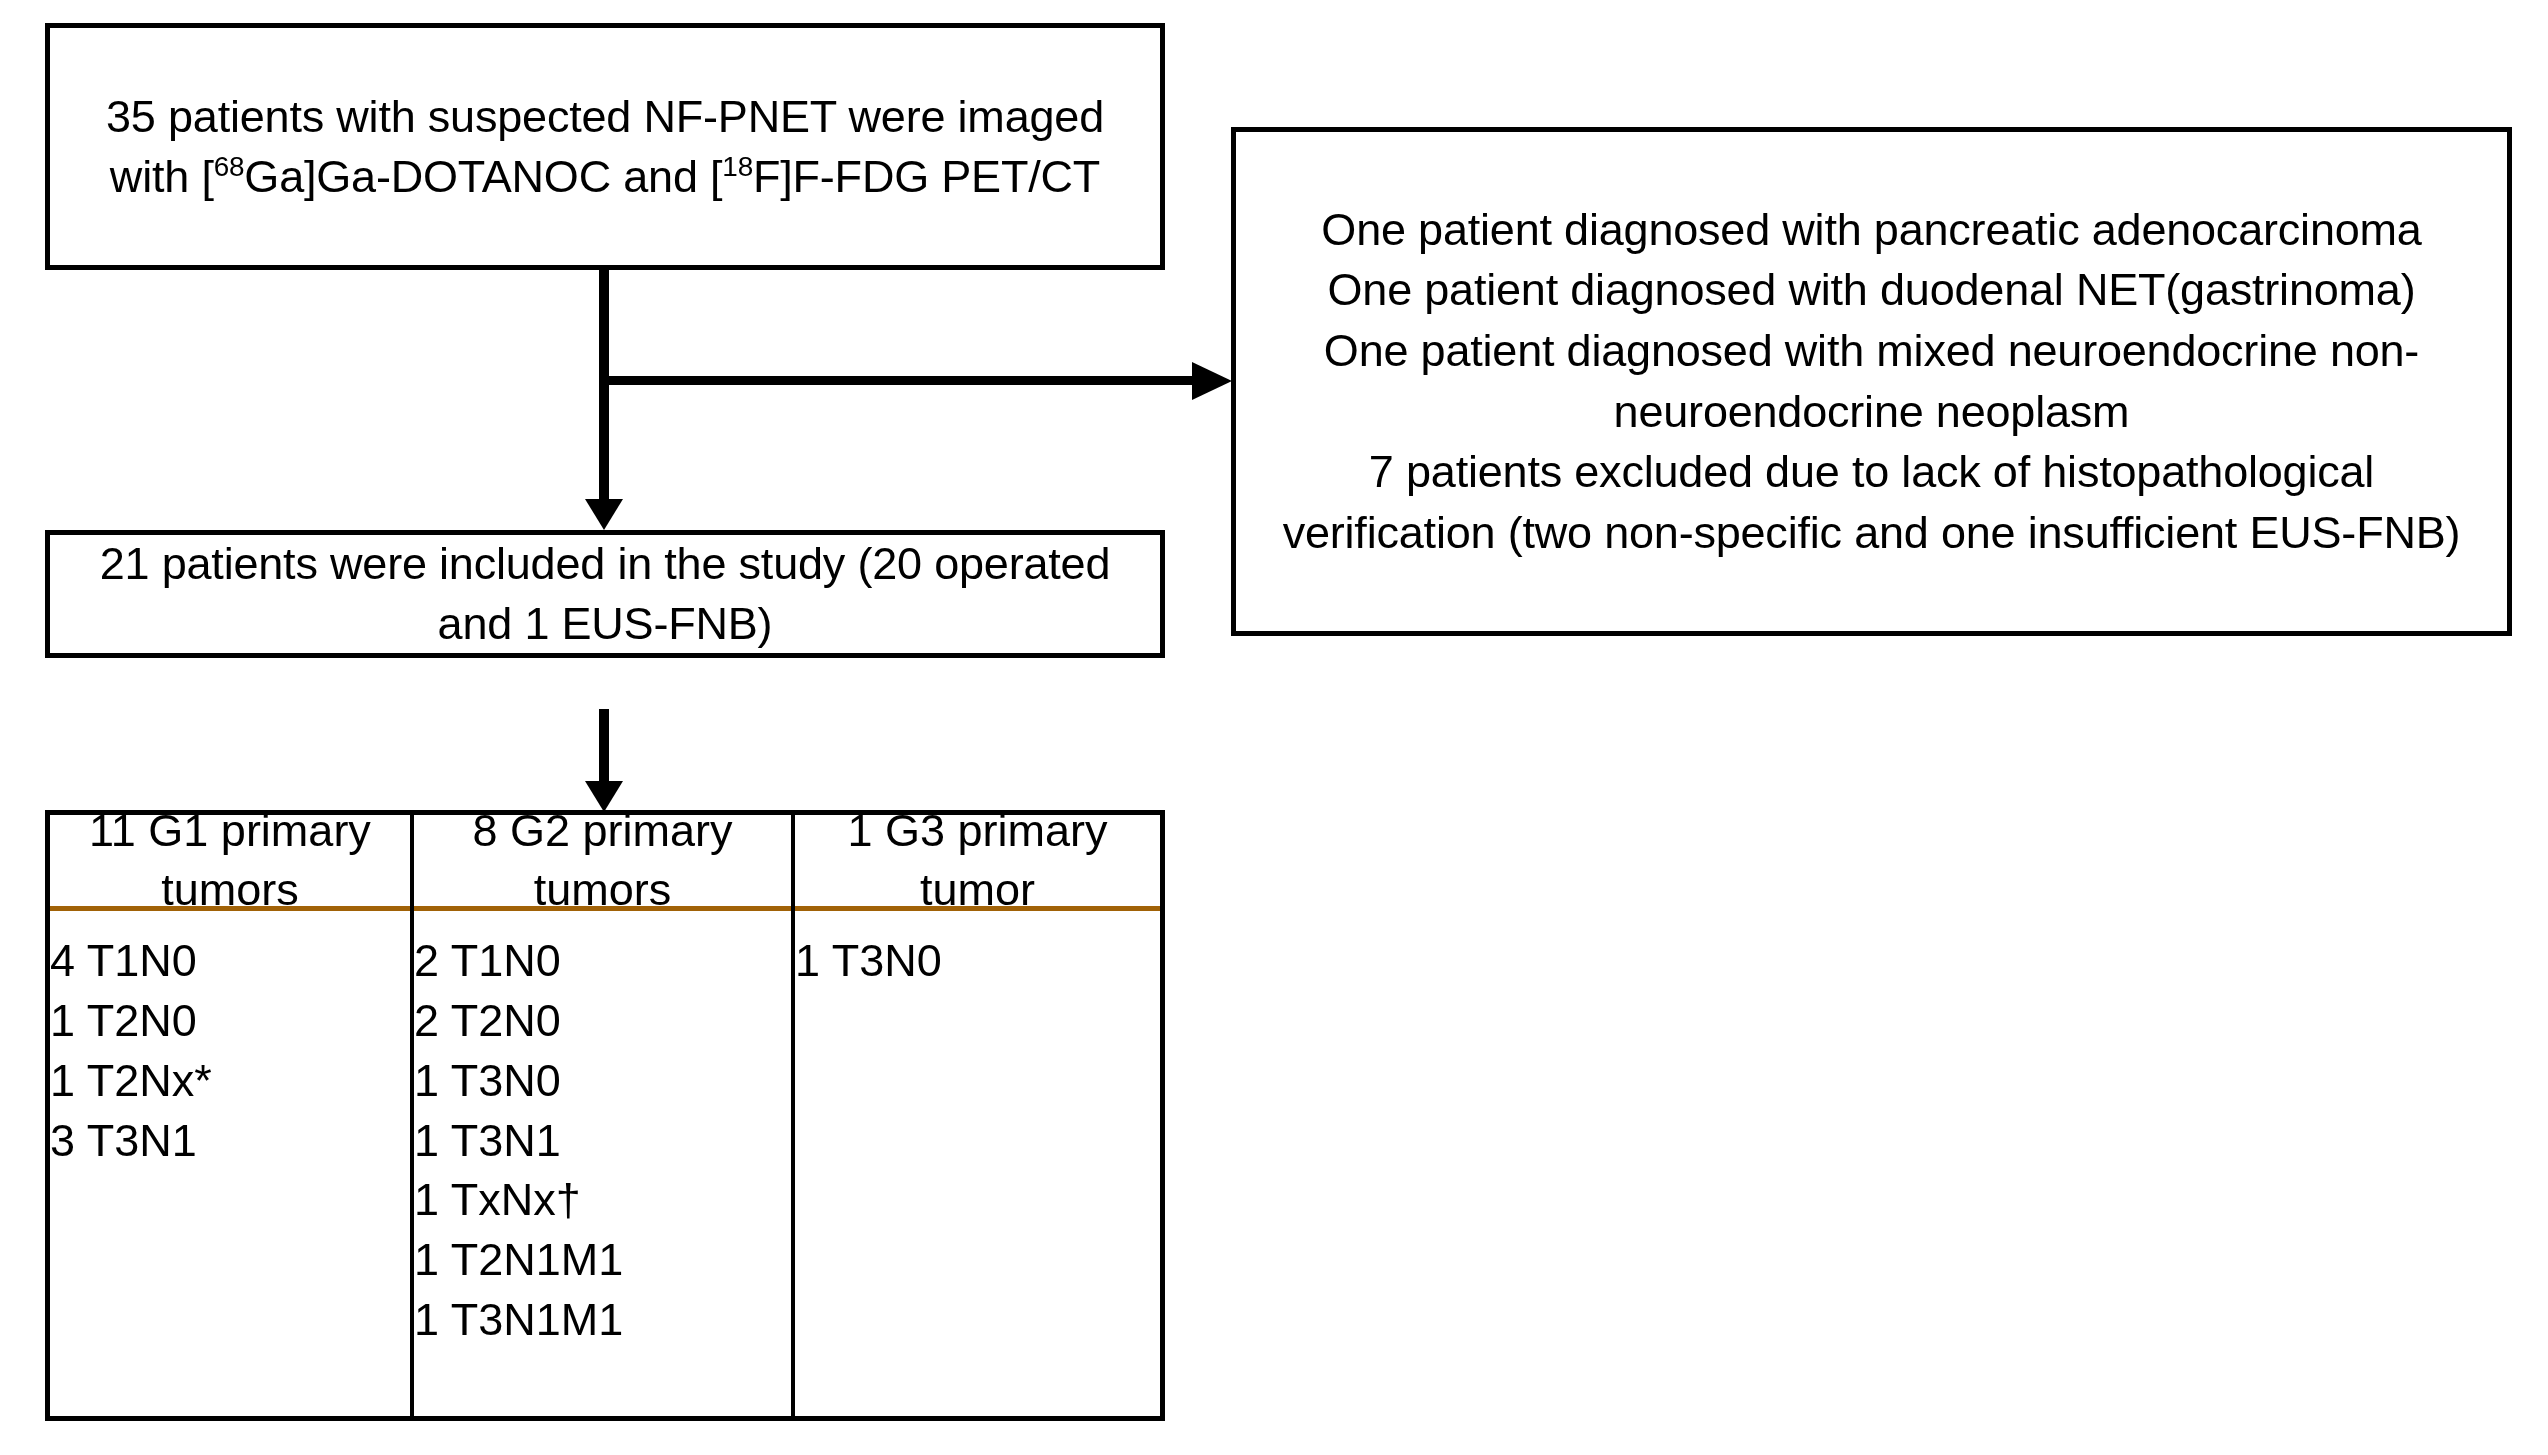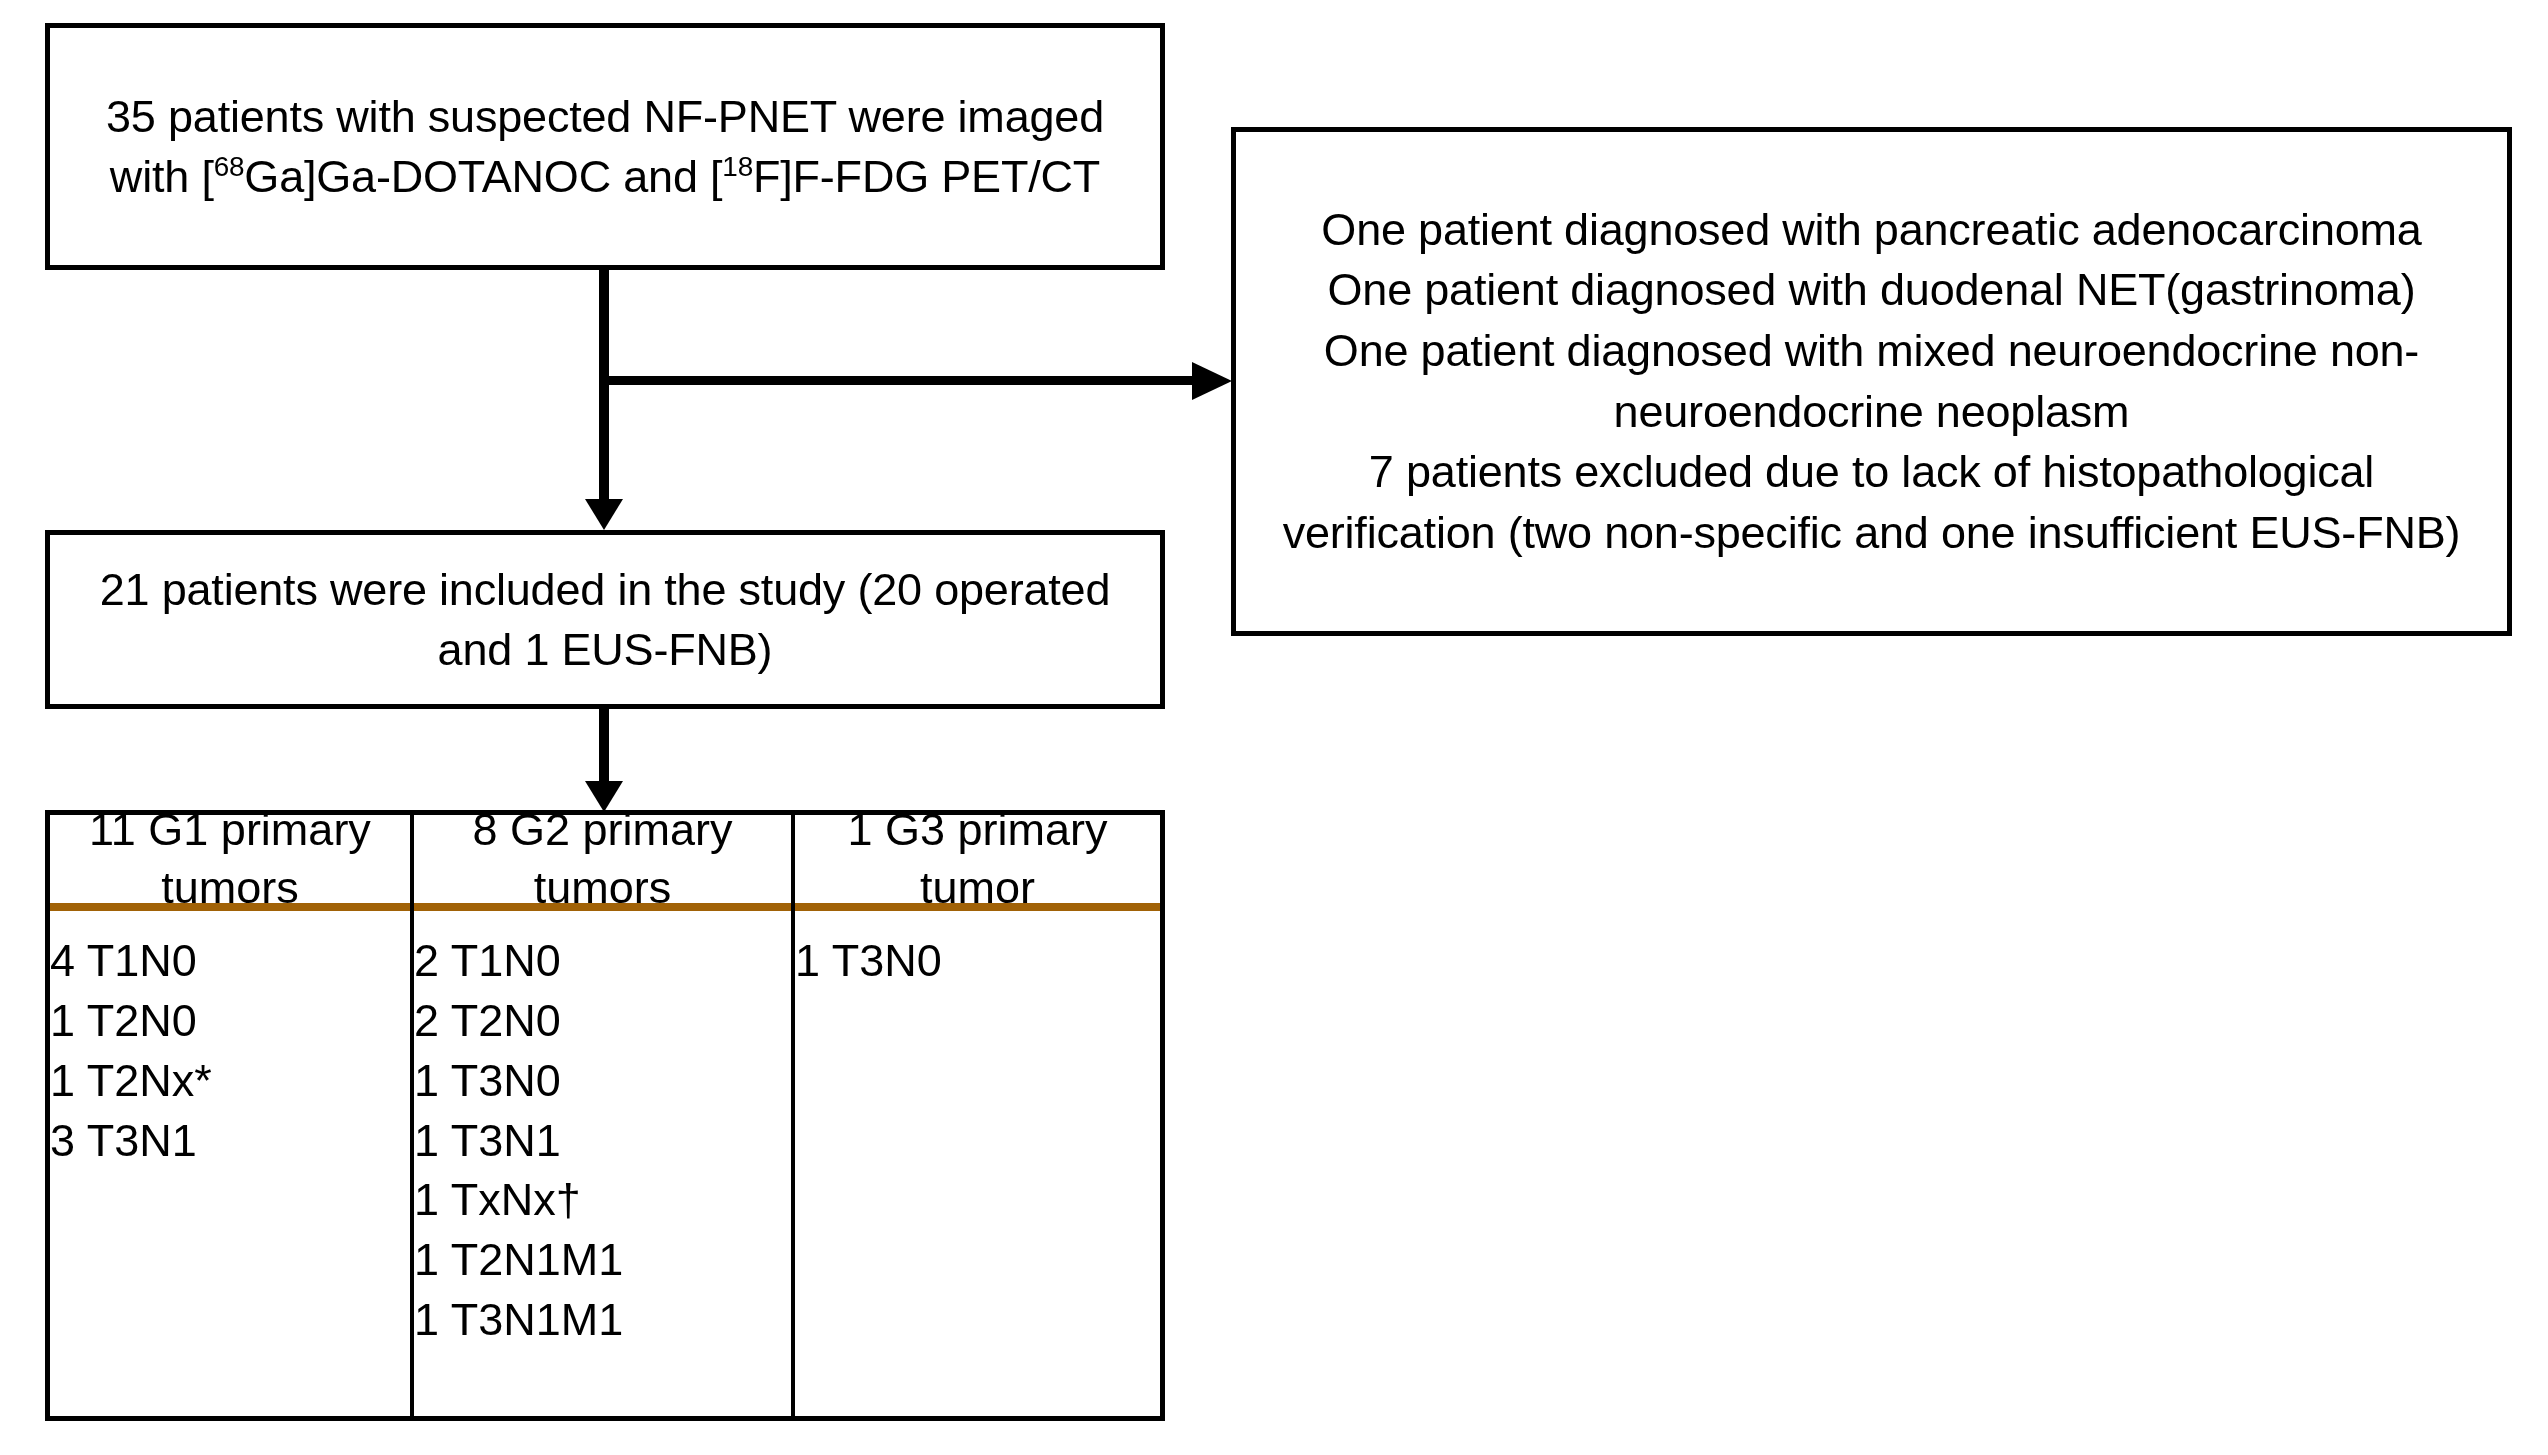--- a/index.html
+++ b/index.html
@@ -62,21 +62,21 @@
   #box-exclusions .node-text {
     font-size: 45px;
     line-height: 1.345;
   }
 
   
   #box-included {
     left: 45px;
     top: 530px;
     width: 1120px;
-    height: 179px;
+    height: 128px;
     padding: 0 26px;
   }
 
   
   .conn {
     position: absolute;
     background: #000000;
   }
   
   #conn-stem-main {
@@ -151,21 +151,21 @@
     flex-direction: column;
     flex: 0 0 auto;
   }
   #grade-col-0 { width: 360px; }
   #grade-col-1 { width: 385px; border-left: 4px solid #000000; border-right: 4px solid #000000; }
   #grade-col-2 { width: 365px; }
 
   .grade-head {
     box-sizing: border-box;
     height: 96px;
-    border-bottom: 8px solid #a16207;
+    border-bottom: 5px solid #a16207;
     display: flex;
     align-items: center;
     justify-content: center;
     text-align: center;
     padding: 0 8px;
   }
   .grade-head-text {
     font-size: 45px;
     line-height: 1.3;
     white-space: pre-line;

